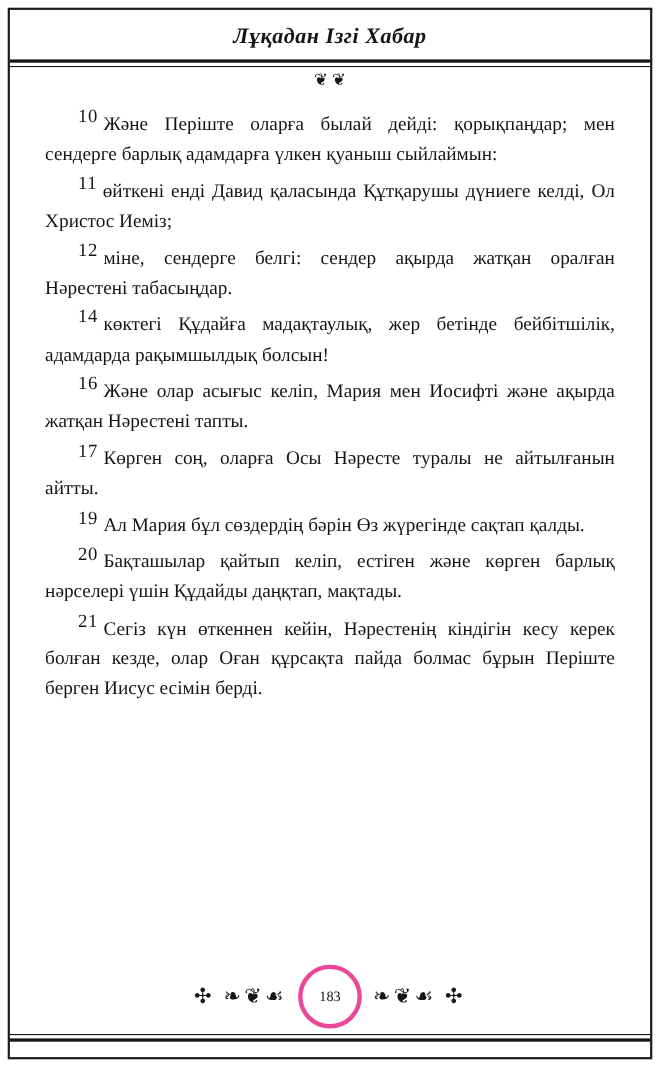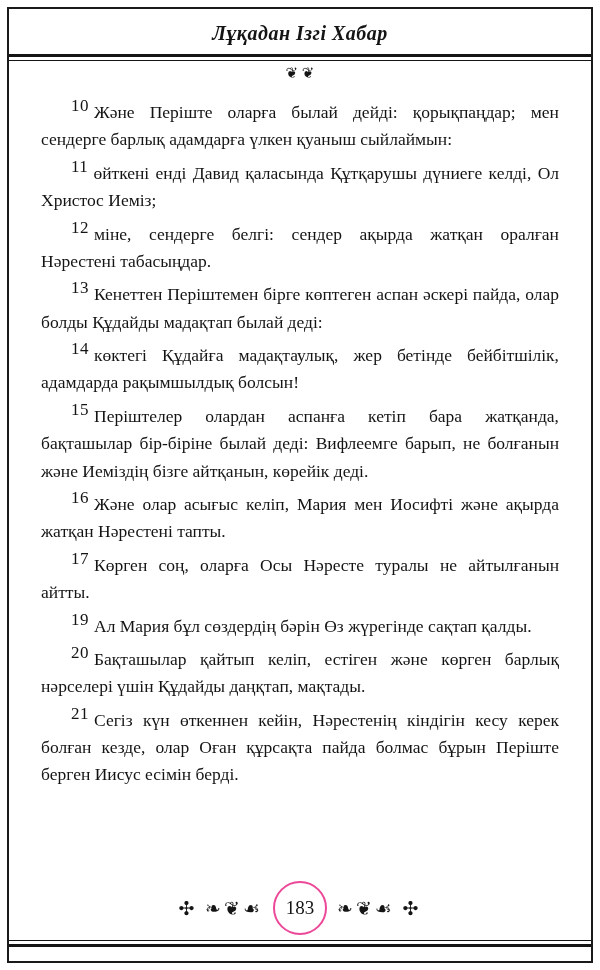--- a/index.html
+++ b/index.html
@@ -76,26 +76,26 @@
   }
   .footer-ornament {
     font-size: 19px;
     letter-spacing: 3px;
     color: #151515;
     line-height: 1;
   }
   .page-circle {
     width: 50px;
     height: 50px;
-    border: 2px solid #ec4899;
+    border: 4px solid #ec4899;
     border-radius: 50%;
     display: flex;
     align-items: center;
     justify-content: center;
-    font-size: 19px;
+    font-size: 13px;
     background: #fff;
     font-family: Liberation Serif, serif;
   }
   .rule-bottom {
     height: 3px;
     border-top: 1.5px solid #151515;
     border-bottom: 3px solid #151515;
     margin: 3px 0 14px 0;
   }
 </style>
@@ -111,23 +111,21 @@
 
     <div class="rule-top"></div>
 
     <div class="header-ornament">❦ ❦</div>
 
     <div class="body-text">
 
     <p class="verse"><sup class="vnum">10</sup>Және Періште оларға былай дейді: қорықпаңдар; мен сендерге барлық адамдарға үлкен қуаныш сыйлаймын:</p>
         <p class="verse"><sup class="vnum">11</sup>өйткені енді Давид қаласында Құтқарушы дүниеге келді, Ол Христос Иеміз;</p>
         <p class="verse"><sup class="vnum">12</sup>міне, сендерге белгі: сендер ақырда жатқан оралған Нәрестені табасыңдар.</p>
-        <p class="verse"><sup class="vnum">13</sup>Кенеттен Періштемен бірге көптеген аспан әскері пайда, олар болды Құдайды мадақтап былай деді:</p>
         <p class="verse"><sup class="vnum">14</sup>көктегі Құдайға мадақтаулық, жер бетінде бейбітшілік, адамдарда рақымшылдық болсын!</p>
-        <p class="verse"><sup class="vnum">15</sup>Періштелер олардан аспанға кетіп бара жатқанда, бақташылар бір-біріне былай деді: Вифлеемге барып, не болғанын және Иеміздің бізге айтқанын, көрейік деді.</p>
         <p class="verse"><sup class="vnum">16</sup>Және олар асығыс келіп, Мария мен Иосифті және ақырда жатқан Нәрестені тапты.</p>
         <p class="verse"><sup class="vnum">17</sup>Көрген соң, оларға Осы Нәресте туралы не айтылғанын айтты.</p>
         <p class="verse"><sup class="vnum">19</sup>Ал Мария бұл сөздердің бәрін Өз жүрегінде сақтап қалды.</p>
         <p class="verse"><sup class="vnum">20</sup>Бақташылар қайтып келіп, естіген және көрген барлық нәрселері үшін Құдайды даңқтап, мақтады.</p>
         <p class="verse"><sup class="vnum">21</sup>Сегіз күн өткеннен кейін, Нәрестенің кіндігін кесу керек болған кезде, олар Оған құрсақта пайда болмас бұрын Періште берген Иисус есімін берді.</p>
       </div>
 
     <div class="footer">
       <span class="footer-ornament">✣ ❧❦☙</span>
       <span class="page-circle">183</span>

